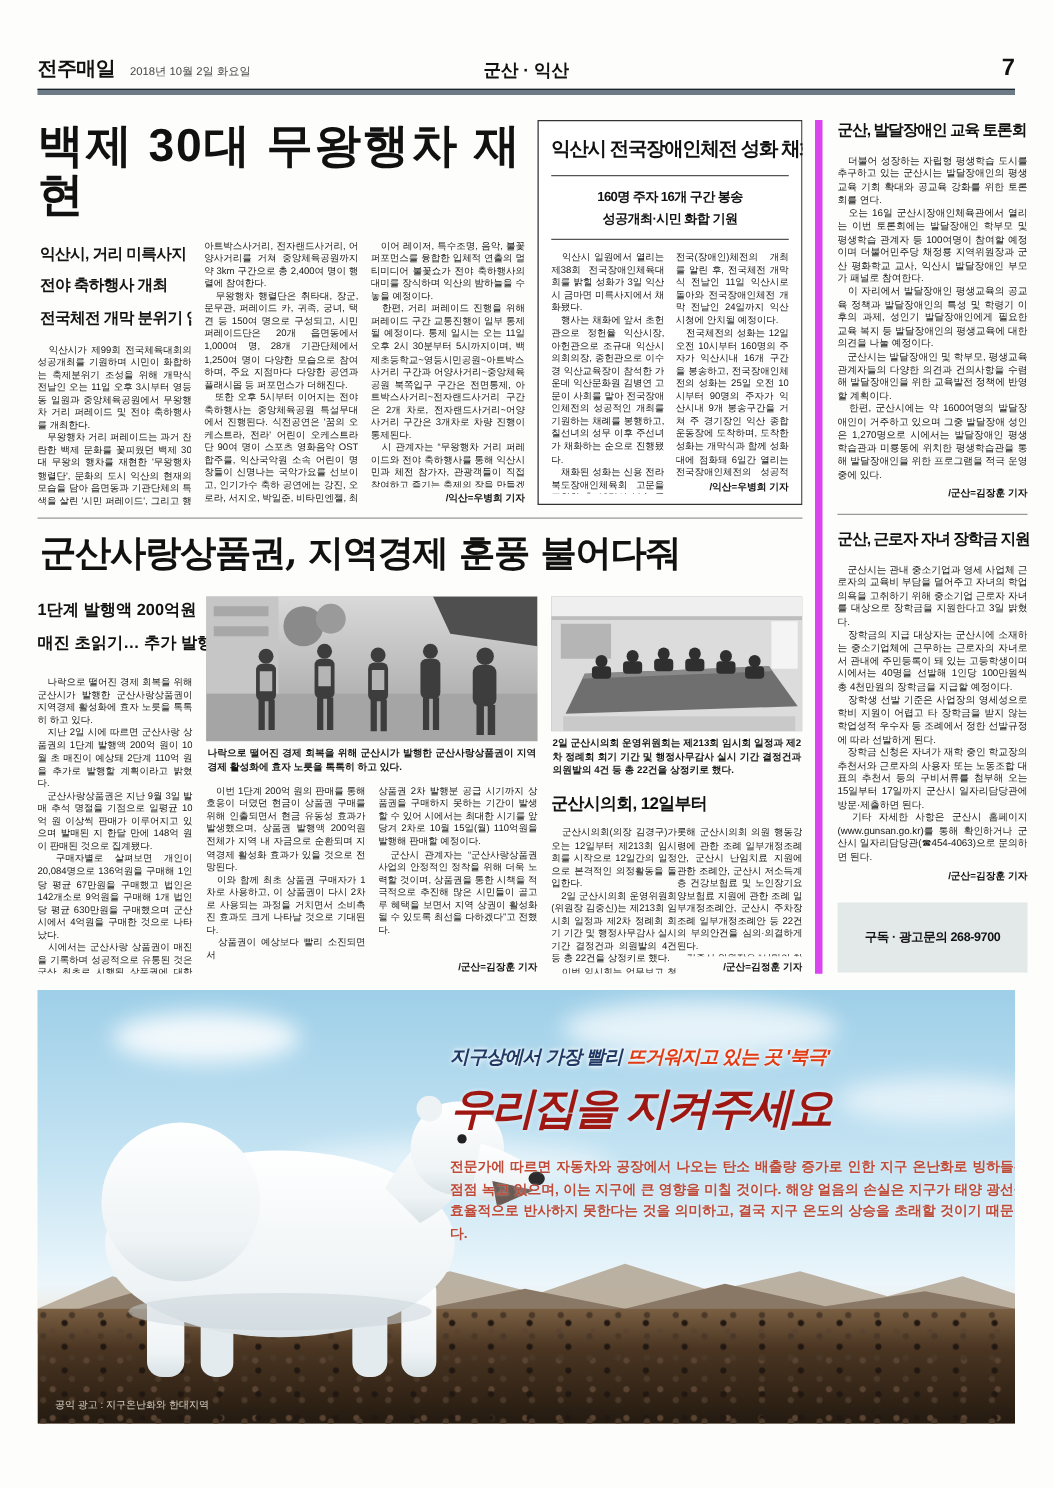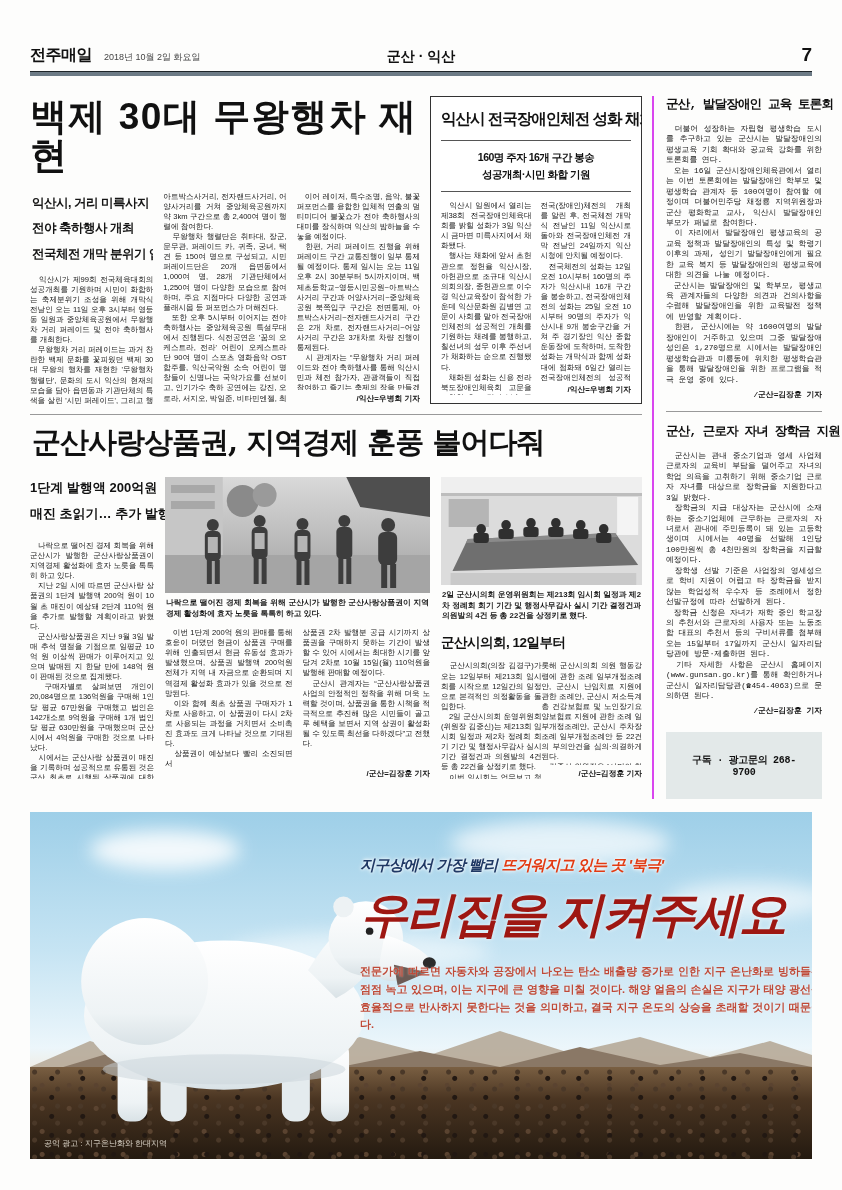--- a/index.html
+++ b/index.html
@@ -15,21 +15,21 @@
   .hdr-left { display:flex; gap:12px; align-items:baseline; }
   .masthead { font-size:16px; font-weight:900; letter-spacing:-0.5px; }
   .hdr-date { font-size:9px; color:#444; }
   .hdr-section { position:absolute; left:50%; transform:translateX(-50%); font-size:14px; font-weight:800;margin-top:31px; }
   .hdr-page { margin-left:auto; font-size:19px; font-weight:600; }
   .hdr-bar { height:5px; background:#6d7b86; border-top:1px solid #1d2428; margin-bottom:20px; }
 
   
   .main { display:flex; }
   .left-region { width:612px; }
-  .right-col { width:170px; margin-left:10px; padding-left:12px; border-left:2px solid #d946ef;font-family:Liberation Mono, monospace; }
+  .right-col { width:170px; margin-left:10px; padding-left:12px; border-left:6px solid #d946ef; }
 
   
   .top-section { display:flex; height:308px; overflow:hidden; }
   .muwang { width:390px; margin-right:10px; display:flex; flex-direction:column; }
   .muwang-headline { font-size:37px; font-weight:900; letter-spacing:1.5px; line-height:1.05; margin:2px 0 16px; }
   .muwang-cols { display:flex; gap:10px; flex:1; overflow:hidden; }
   .ncol { flex:1; font-size:7.6px; line-height:1.33; text-align:justify; overflow:hidden; white-space:pre-line; color:#151515; }
   .subheads { margin:3px 0 12px 2px; }
   .subheads .sh { font-size:12.5px; font-weight:800; margin-bottom:9px; letter-spacing:-0.5px; white-space:nowrap; }
   .byline { text-align:right; font-size:7.8px; font-weight:700; margin-top:4px; }
@@ -74,21 +74,21 @@
        radial-gradient(circle at 20% 30%, #4a3828 2px, transparent 3px),
        radial-gradient(circle at 70% 60%, #221812 2px, transparent 3px),
        radial-gradient(circle at 45% 80%, #5a4330 2px, transparent 3px),
        linear-gradient(180deg,#7a5f42 0%, #4a3522 35%, #241a10 100%);
      background-size:23px 17px, 31px 19px, 27px 23px, 100% 100%; }
   .ad-bear { position:absolute; left:22px; bottom:30px; width:400px; height:280px; }
   .ad-text { position:absolute; left:330px; top:44px; width:480px; }
   .ad-tagline { font-size:15px; font-weight:900; font-style:italic; color:#1f3864; letter-spacing:-0.5px;
      text-shadow:0 0 3px #fff,0 0 5px #fff; white-space:nowrap; }
   .ad-tagline .hl { color:#e23a12; }
-  .ad-headline { font-size:48px; font-weight:900; font-style:italic; color:#9e1712; letter-spacing:-2px;
+  .ad-headline { font-size:35px; font-weight:900; font-style:italic; color:#9e1712; letter-spacing:-2px;
      margin:8px 0 16px; text-shadow:0 0 4px rgba(255,255,255,.7); white-space:nowrap; }
   .ad-body { font-size:11px; line-height:1.6; font-weight:700; color:#bf4a38; text-align:justify; width:462px;
      text-shadow:0 0 2px rgba(255,255,255,.6); }
   .ad-corner { position:absolute; left:14px; bottom:10px; font-size:8px; color:#e8e2d6; opacity:.9; }
 </style>
 </head>
 <body>
 
 <div class="page">
 

